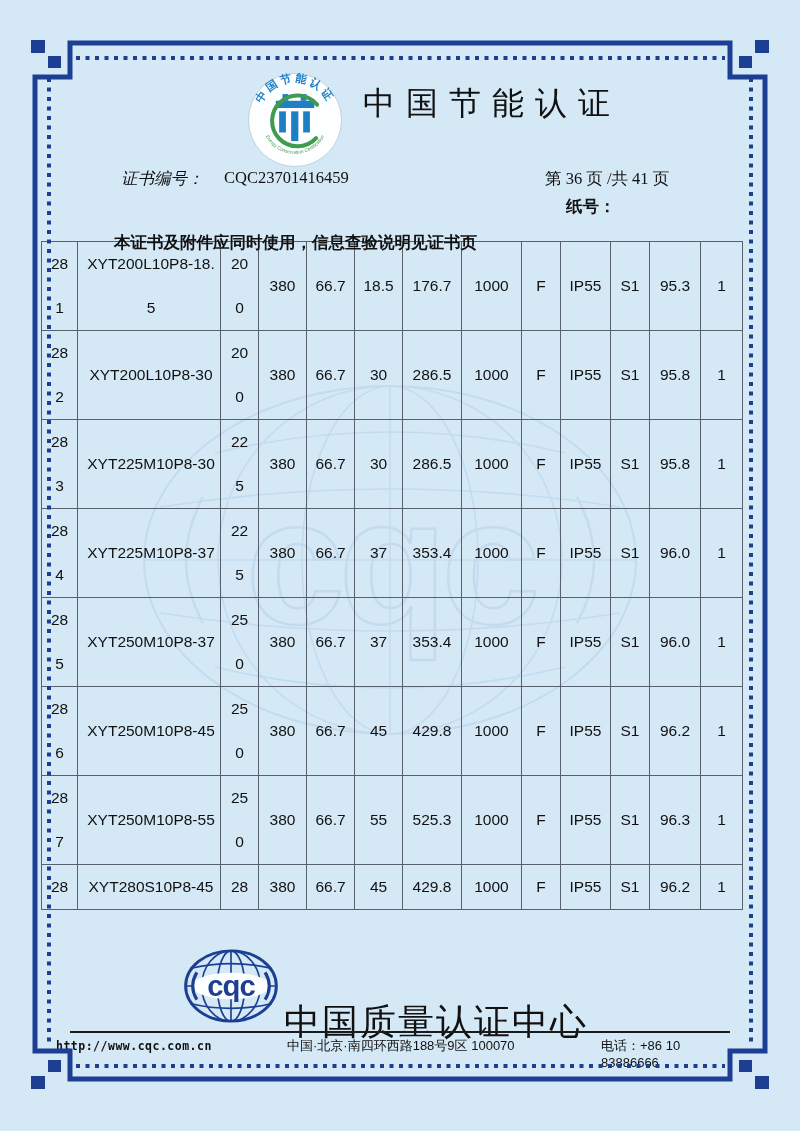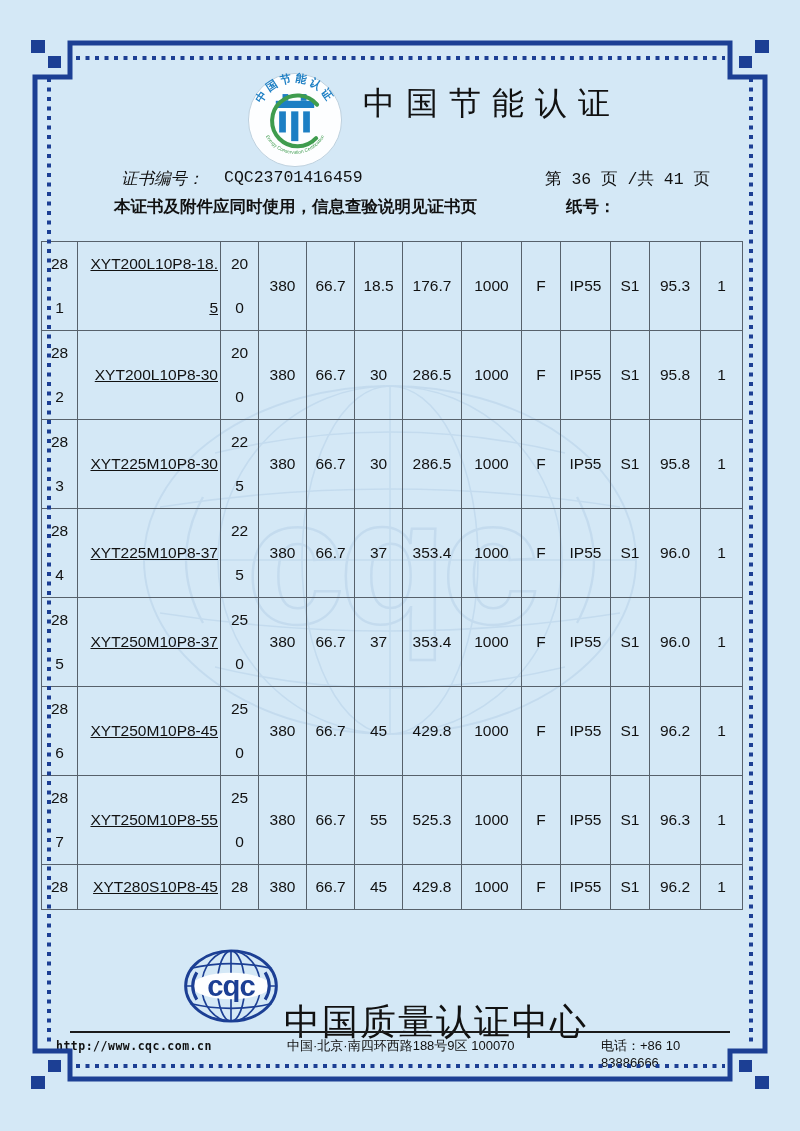--- a/index.html
+++ b/index.html
@@ -17,39 +17,39 @@
   .watermark{position:absolute;left:135px;top:375px;z-index:1;opacity:.55;pointer-events:none;}
 
   
   .energy-logo{position:absolute;left:247px;top:72px;z-index:3;}
   .title-block{position:absolute;left:292px;top:82px;width:400px;text-align:center;z-index:3;}
   .cert-title{font-size:37px;font-weight:900;letter-spacing:7px;line-height:40px;white-space:nowrap;}
   .cert-subtitle{font-size:32px;font-weight:500;letter-spacing:11px;line-height:38px;margin-top:2px;white-space:nowrap;}
 
   
   .meta-line1{position:absolute;top:168px;left:0;width:728px;height:20px;z-index:3;
-    font-family:Liberation Mono, monospace;font-size:16.5px;}
+    font-family:Liberation Serif, serif;font-size:16.5px;}
   .cert-no-label{position:absolute;left:121px;font-style:italic;}
   .cert-no{position:absolute;left:196px;margin-left:28px;}
   .page-info{position:absolute;left:545px;text-align:center;}
   .meta-line2{position:absolute;top:196px;left:0;width:800px;height:22px;z-index:3;
     font-weight:bold;font-size:16.5px;}
-  .note{position:absolute;left:114px;}
+  .note{position:absolute;left:114px;margin-top:36px;}
   .paper-no{position:absolute;left:566px;}
 
   
   .table-wrap{position:absolute;left:41px;top:241px;z-index:2;}
   table.spec{border-collapse:collapse;table-layout:fixed;background:transparent;}
   table.spec td{
     border:1px solid #57616b;
     font-size:15.5px;line-height:44px;
     text-align:center;vertical-align:middle;
     white-space:pre-line;padding:0 2px;overflow:hidden;
   }
-  table.spec td.model-col{text-align:right;padding-left:6px;text-decoration:underline;}
+  table.spec td.model-col{text-align:center;padding-left:6px;}
 
   
   .cqc-logo{position:absolute;left:182px;top:946px;z-index:3;}
   .org-name{position:absolute;left:284px;top:958px;z-index:3;
     font-size:36px;font-weight:500;letter-spacing:2px;white-space:nowrap;margin-top:40px;}
   .footer-rule{position:absolute;left:70px;top:1031px;width:660px;height:2px;background:#1a1a1a;z-index:3;}
   .footer-bar{position:absolute;top:1037px;left:0;width:704px;height:18px;z-index:3;font-size:13px;}
   .website{position:absolute;left:56px;font-family:"DejaVu Sans Mono",monospace;font-size:11.5px;font-weight:bold;letter-spacing:.5px;top:2px;}
   .address{position:absolute;left:287px;}
   .phone{position:absolute;left:601px;}

